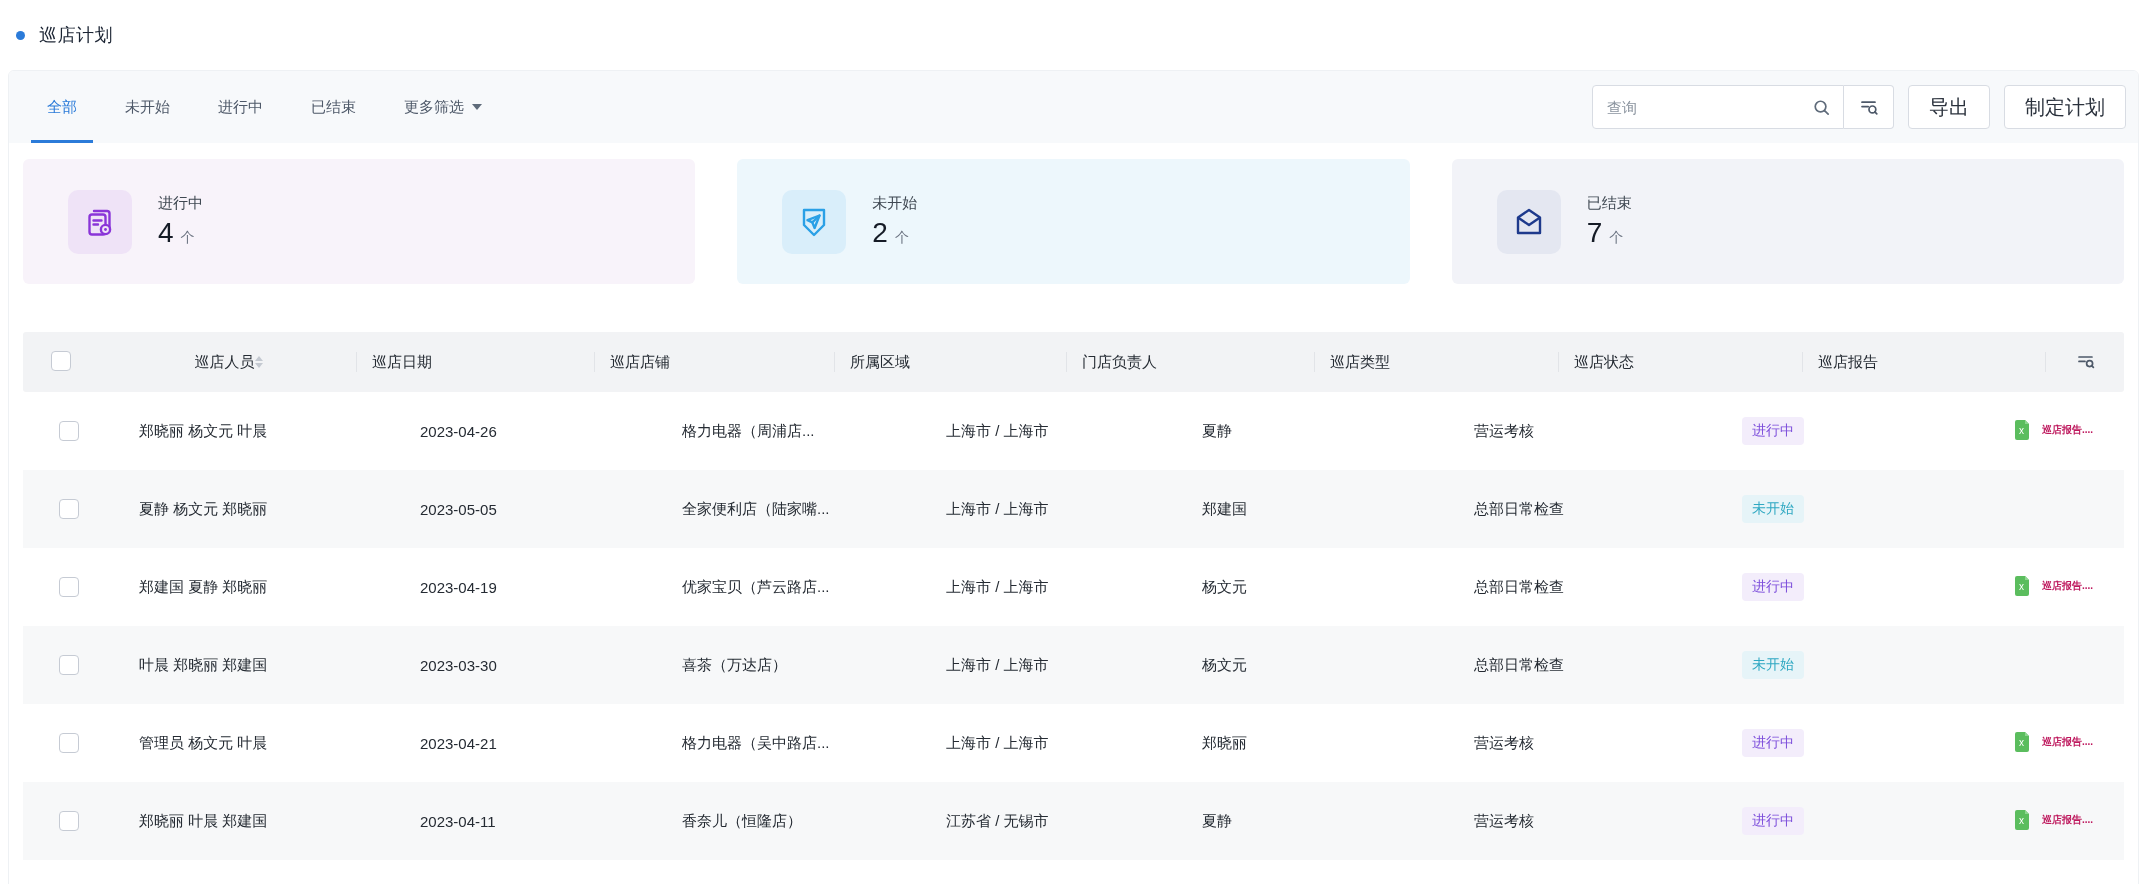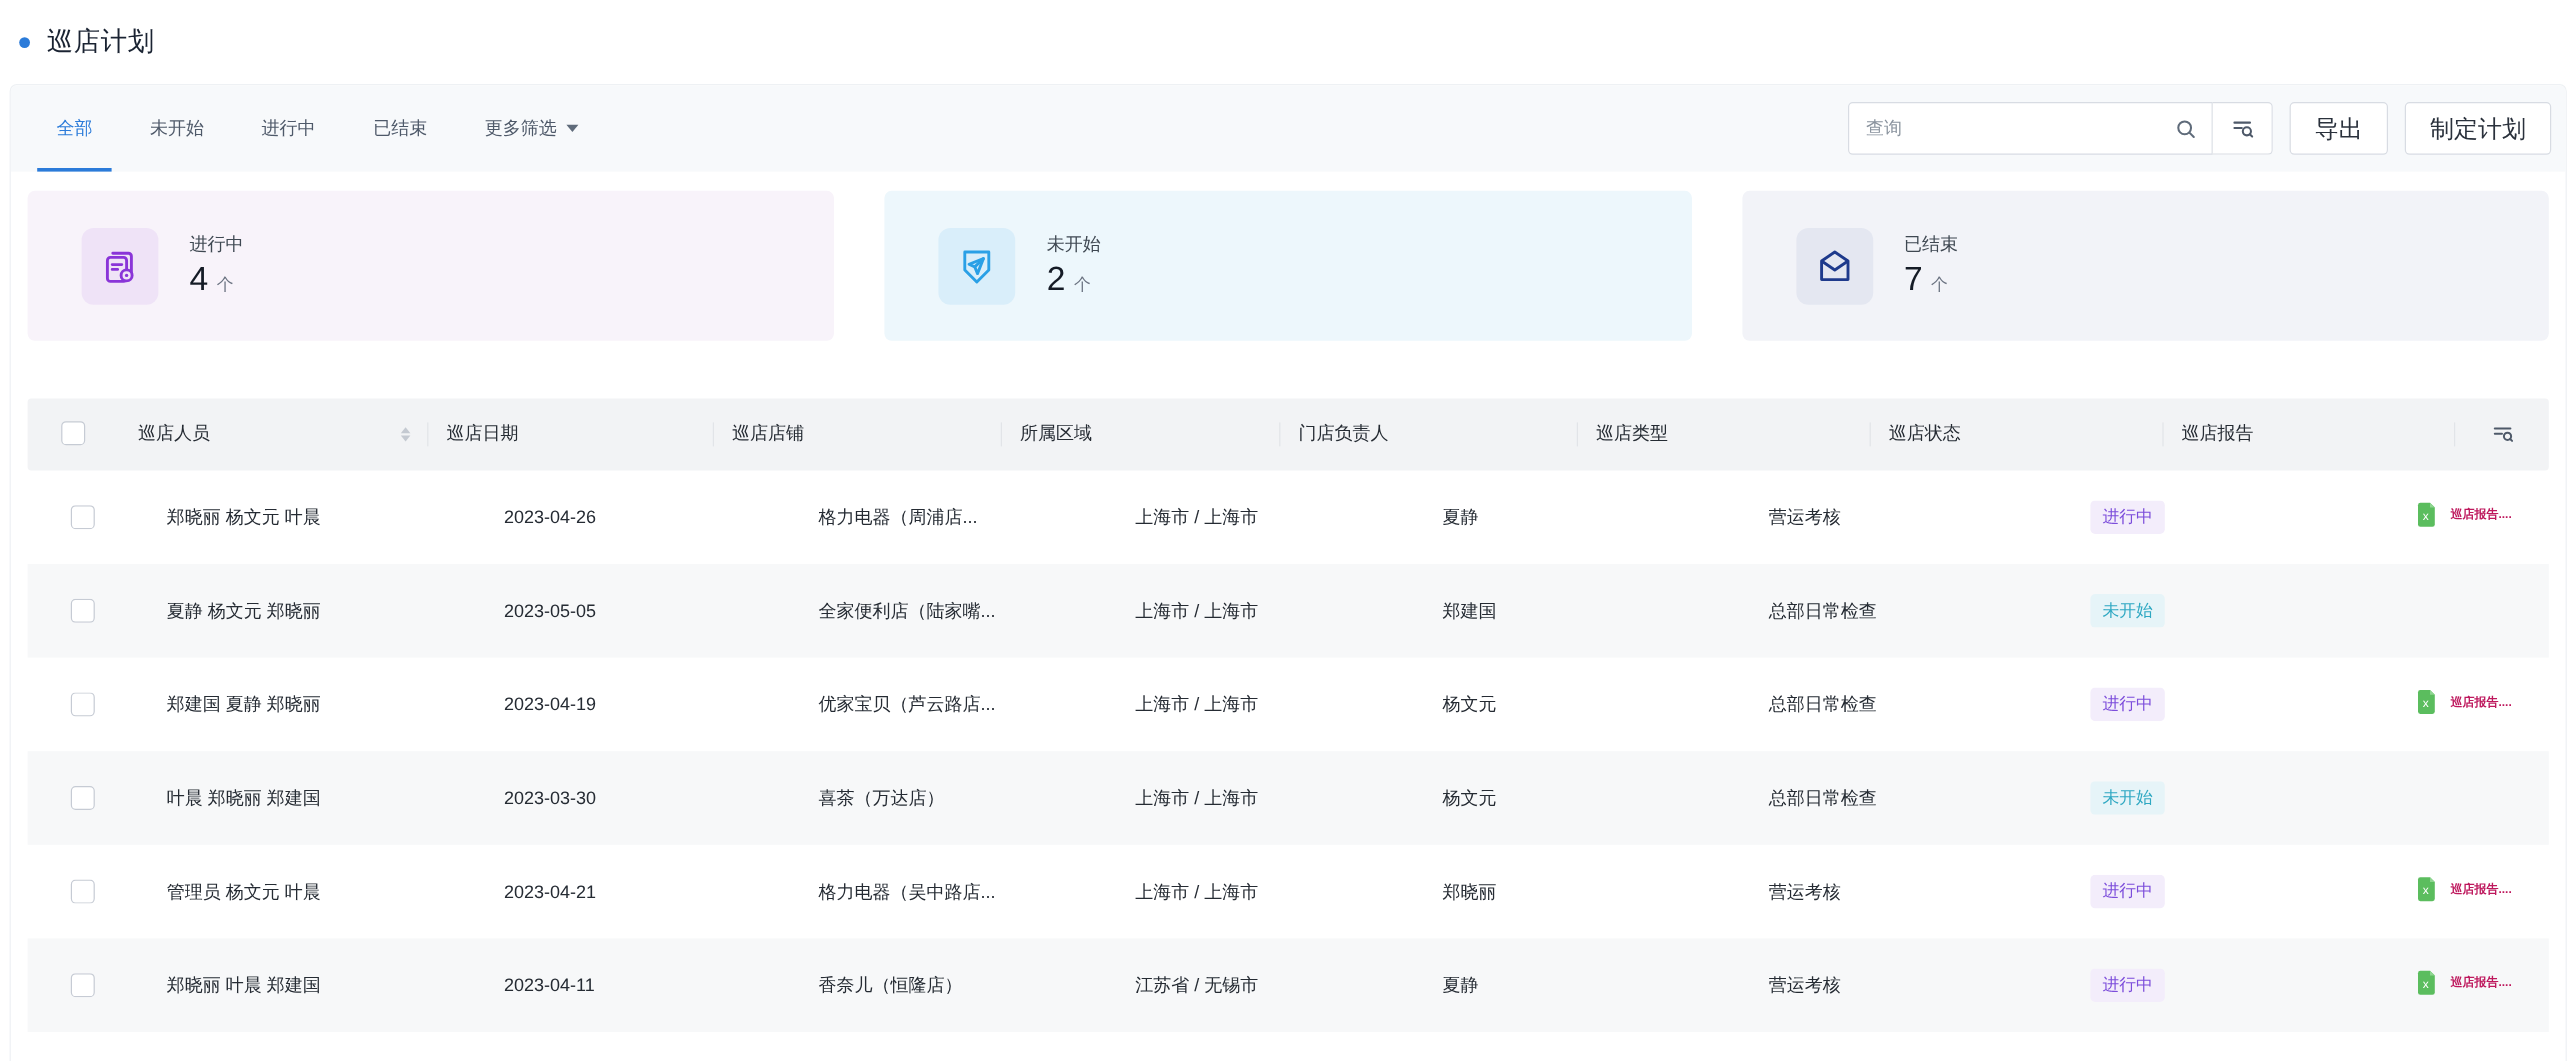--- a/index.html
+++ b/index.html
@@ -2,39 +2,39 @@
 <html><head>
 <meta charset="utf-8">
 <style>
   * { margin:0; padding:0; box-sizing:border-box; }
   html,body { width:2145px; height:884px; overflow:hidden; background:#fff;
     font-family:"Liberation Sans","DejaVu Sans",sans-serif; color:#252b33; }
 
   
   .page-head { display:flex; align-items:center; gap:14px; padding:16px 0 0 16px; height:54px; }
   .title-dot { width:9px; height:9px; border-radius:50%; background:#2b7bd9; }
-  .page-title { font-size:22px; font-weight:500; color:#1a2332; letter-spacing:.5px; }
+  .page-title { font-size:18px; font-weight:500; color:#1a2332; letter-spacing:.5px; }
 
   
   .panel { position:absolute; left:8px; right:6px; top:70px; bottom:-20px;
     background:#fff; border:1px solid #eef1f4; border-radius:6px 6px 0 0; overflow:hidden; }
 
   
   .toolbar { height:72px; background:#f7f9fb; display:flex; align-items:center; padding:0 12px 0 22px; }
   .tabs { display:flex; align-items:stretch; height:100%; }
   .tab { position:relative; display:flex; align-items:center; padding:0 16px; margin-right:16px;
     font-size:15px; color:#4e5969; cursor:pointer; }
   .tab.active { color:#2b7bd9; }
   .tab.active::after { content:""; position:absolute; left:0; right:0; bottom:0; height:3px; background:#2b7bd9; }
   .caret-down { width:0; height:0; margin-left:8px; border-left:5px solid transparent;
     border-right:5px solid transparent; border-top:6px solid #5f6b7a; }
 
   .toolbar-right { margin-left:auto; display:flex; align-items:center; gap:14px; }
   .search-group { display:flex; height:44px; }
-  .search-box { display:flex; align-items:center; width:304px; background:#fff;
+  .search-box { display:flex; align-items:center; width:252px; background:#fff;
     border:1px solid #d8dce3; border-radius:4px 0 0 4px; padding:0 12px 0 14px; }
   .search-box input { border:none; outline:none; flex:1; font-size:15px; color:#252b33; background:transparent;
     font-family:inherit; min-width:0; }
   .search-box input::placeholder { color:#8a939e; }
   .adv-search-btn { width:50px; background:#fff; border:1px solid #d8dce3; border-left:none;
     border-radius:0 4px 4px 0; display:flex; align-items:center; justify-content:center; cursor:pointer; }
   .btn { height:44px; padding:0 20px; background:#fff; border:1px solid #d8dce3; border-radius:4px;
     font-size:20px; color:#2a313c; display:flex; align-items:center; cursor:pointer; white-space:nowrap; }
 
   
@@ -54,21 +54,21 @@
   .stat-unit { font-size:14px; color:#6a7280; margin-left:7px; }
 
   
   .table-wrap { margin:48px 14px 0; }
   .tgrid { display:grid; grid-template-columns:76px 257px 238px 240px 232px 248px 244px 244px 243px 1fr;
     align-items:center; }
   .thead { background:#f2f3f5; height:60px; border-radius:3px; }
   .th { font-size:15px; color:#252b33; padding-left:16px; position:relative; height:22px; line-height:22px; }
   .th.with-divider::before { content:""; position:absolute; left:0; top:1px; bottom:1px; width:1px; background:#e2e4e8; }
   .th-check, .td-check { display:flex; justify-content:center; padding-left:0; }
-  .th-person { display:flex; align-items:center; justify-content:space-between; padding-right:14px; }
+  .th-person { display:flex; align-items:center; justify-content:center; padding-right:14px; }
   .sort-icon { display:inline-flex; flex-direction:column; gap:2px; cursor:pointer; }
   .sort-icon i { width:0; height:0; border-left:4px solid transparent; border-right:4px solid transparent; }
   .sort-icon .up { border-bottom:5px solid #c4c9d1; }
   .sort-icon .down { border-top:5px solid #c4c9d1; }
   .th-settings { display:flex; justify-content:flex-end; padding-right:28px; }
 
   .trow { height:78px;gap:24px; }
   .trow:nth-child(even) { background:#f7f8f9; }
   .td { font-size:15px; color:#252b33; padding-left:16px; white-space:nowrap; overflow:hidden; }
   .checkbox { width:20px; height:20px; border:1.5px solid #c6cbd4; border-radius:4px; background:#fff; cursor:pointer; }

